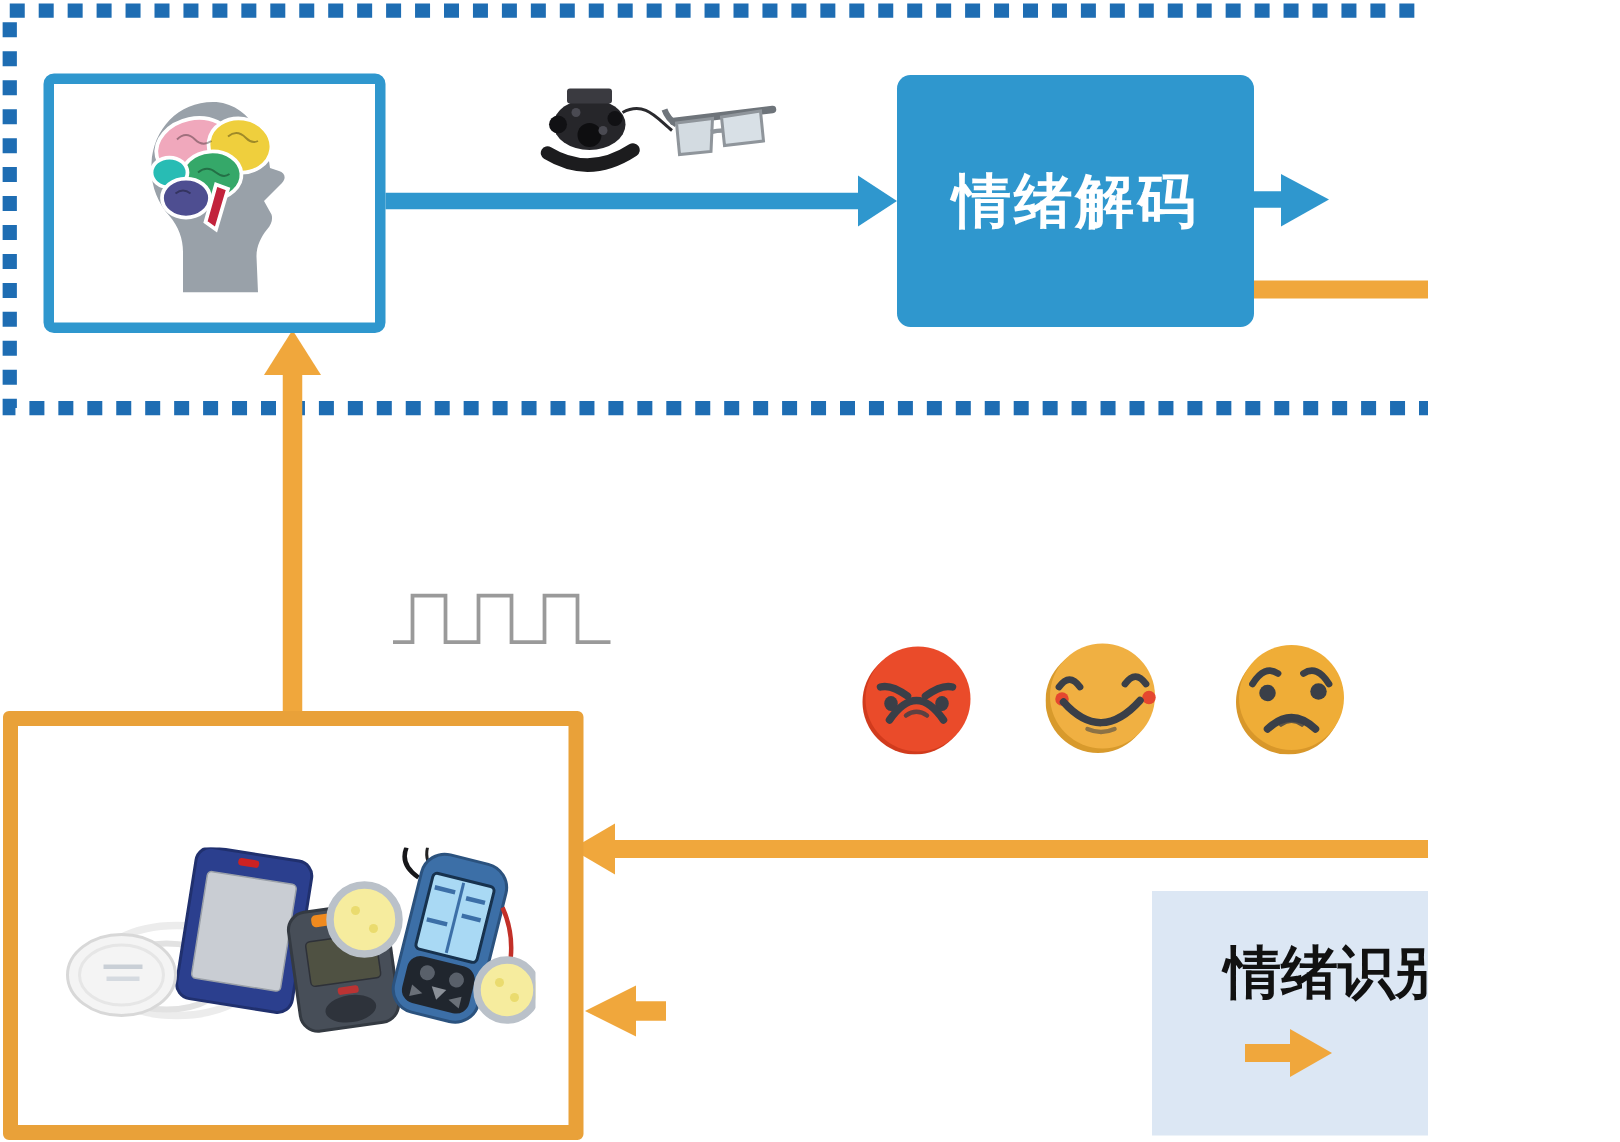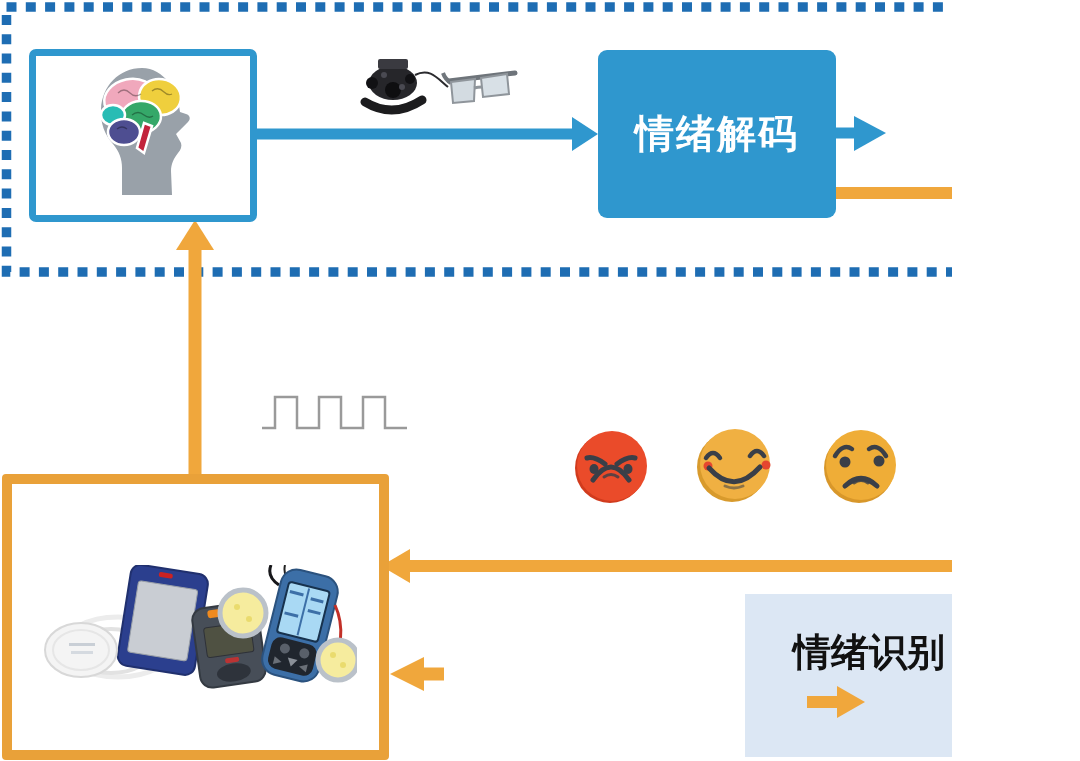--- a/index.html
+++ b/index.html
@@ -1,38 +1,38 @@
 <!DOCTYPE html>
 <html><head>
 <meta charset="utf-8">
 <style>
   html,body{margin:0;padding:0;background:#ffffff;}
   .stage{
     position:relative;width:952px;height:761px;background:#ffffff;
-    font-family:Liberation Serif, serif;overflow:hidden;text-align:right;
+    font-family:Liberation Mono, monospace;overflow:hidden;text-align:right;
   }
   .abs{position:absolute;}
   svg{display:block;}
   .conn{position:absolute;left:0;top:0;width:1080px;height:761px;}
   .brain-box{
     left:29px;top:49px;width:228px;height:173px;
     border:7px solid #2F97CE;border-radius:7px;background:#ffffff;box-sizing:border-box;
   }
   .decode-box{
     left:598px;top:50px;width:238px;height:168px;background:#2F97CE;border-radius:9px;
     display:flex;align-items:center;justify-content:center;
     color:#ffffff;font-size:39px;font-weight:bold;letter-spacing:2px;
   }
   .device-box{
     left:2px;top:474px;width:387px;height:286px;
     border:10px solid #E9A139;border-radius:4px;background:#ffffff;box-sizing:border-box;
   }
   .photo{background:#ffffff;}
   .legend{
-    left:745px;top:594px;width:311px;height:163px;background:#DCE7F4;
+    left:768px;top:594px;width:311px;height:163px;background:#DCE7F4;
     display:flex;flex-direction:column;justify-content:center;gap:14px;box-sizing:border-box;
     padding-left:48px;
   }
   .legend-row{display:flex;align-items:center;}
   .legend-label{font-size:38px;font-weight:bold;color:#111111;line-height:1;}
   .legend-arrow{margin-left:14px;}
 </style>
 </head>
 <body>
 

